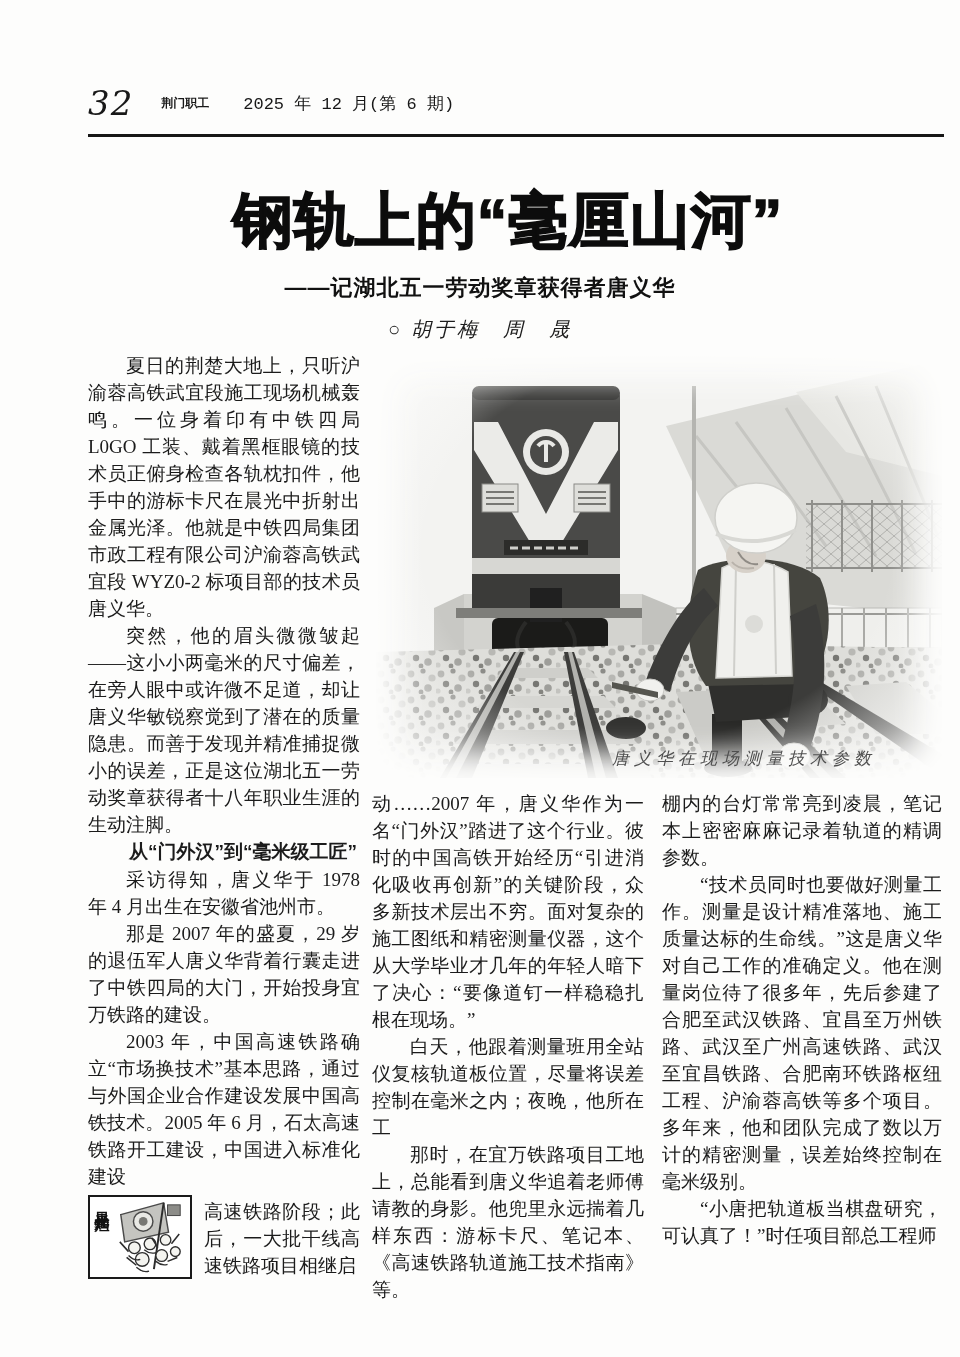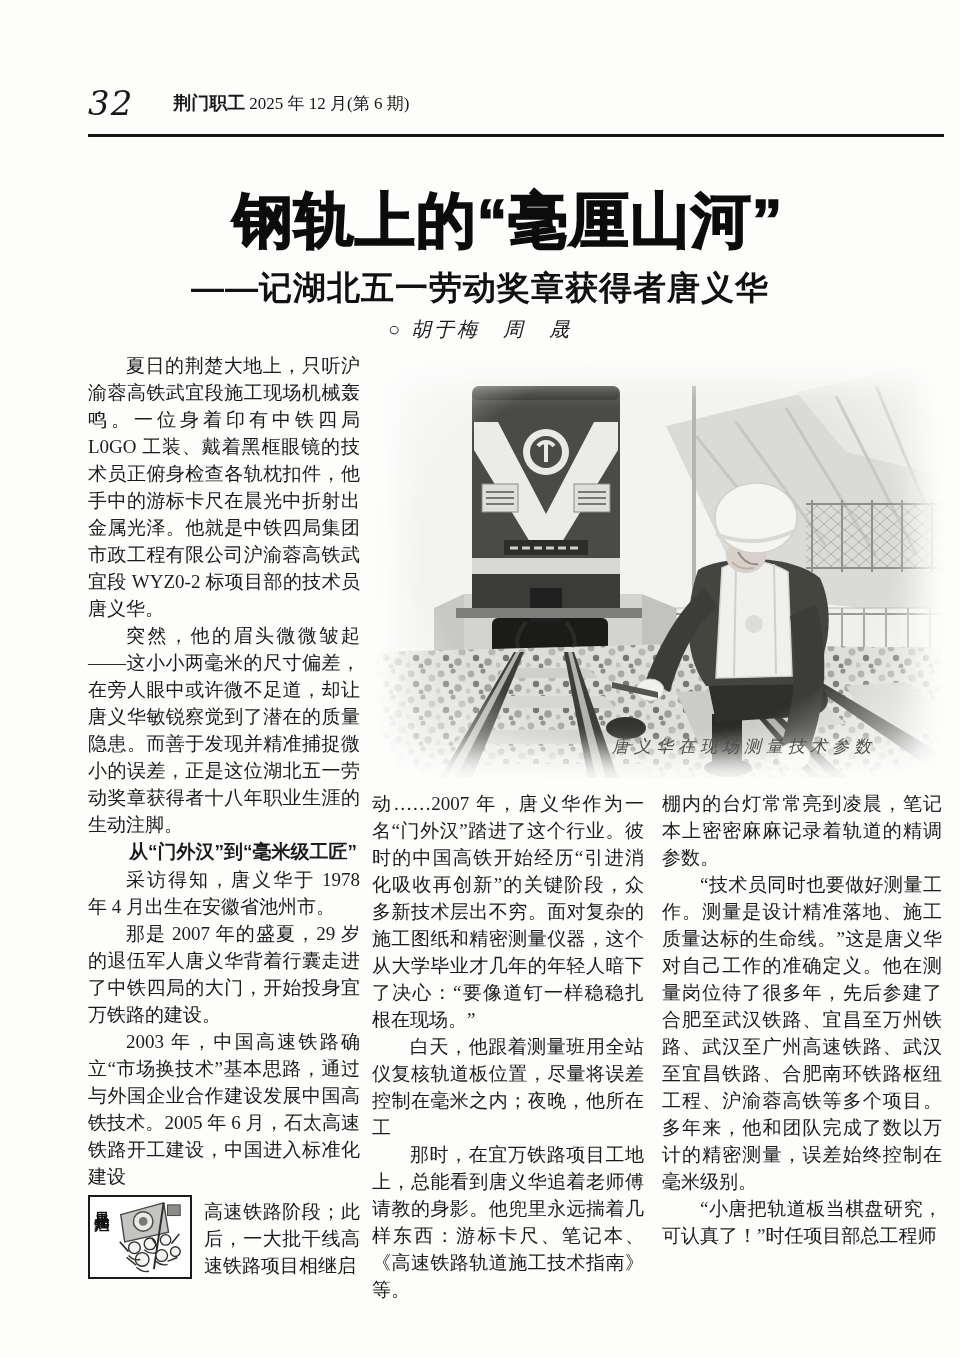--- a/index.html
+++ b/index.html
@@ -12,55 +12,55 @@
   }
 
   
   .hdr{position:absolute;left:88px;top:86px;width:856px;white-space:nowrap;}
   .hdr .pnum{
     font-family:"DejaVu Serif",serif;font-style:italic;font-size:34px;line-height:34px;
     letter-spacing:1px;vertical-align:middle;
   }
   .hdr .journal{
     font-family:Liberation Mono, monospace;font-weight:bold;
-    font-size:18px;margin-left:36px;vertical-align:middle;
+    font-size:12px;margin-left:24px;vertical-align:middle;
   }
   .hdr .issue{
-    font-family:Liberation Serif, serif;
-    font-size:17px;vertical-align:middle;
+    font-family:Liberation Mono, monospace;
+    font-size:17px;margin-left:30px;vertical-align:middle;
   }
   .hdr-rule{position:absolute;left:88px;top:134px;width:856px;height:3px;background:#161616;}
 
   
   .title{
     position:absolute;left:0;top:186px;width:100%;text-align:center;
     font-family:"Liberation Sans","DejaVu Sans",sans-serif;font-weight:bold;
     font-size:60px;line-height:70px;color:#0c0c0c;
     -webkit-text-stroke:1.6px #0c0c0c;letter-spacing:1px;padding-left:28px;
   }
   .subtitle{
     position:absolute;left:0;top:272px;width:100%;text-align:center;
     font-family:"Liberation Sans","DejaVu Sans",sans-serif;font-weight:bold;
-    font-size:33px;line-height:32px;color:#111;letter-spacing:1px;
+    font-size:22px;line-height:32px;color:#111;letter-spacing:1px;
   }
   .byline{
     position:absolute;left:0;top:316px;width:100%;text-align:center;
     font-style:italic;font-size:20px;line-height:26px;color:#1c1c1c;letter-spacing:3px;
   }
 
   
   .photo{position:absolute;left:376px;top:356px;width:566px;height:422px;}
   .photo svg{display:block;width:100%;height:100%;}
   .photo .feather{
     position:absolute;inset:0;pointer-events:none;
     background:radial-gradient(ellipse at 50% 46%, rgba(253,253,252,0) 58%, rgba(253,253,252,.92) 96%);
     box-shadow:inset 0 0 30px 22px #fdfdfc;
   }
   .photo-caption{
-    position:absolute;right:66px;bottom:20px;
+    position:absolute;right:66px;bottom:8px;
     font-style:italic;font-size:17px;color:#4f4f4f;letter-spacing:5px;white-space:nowrap;
   }
 
   
   .col{
     position:absolute;font-size:19px;line-height:27px;
     text-align:justify;text-justify:inter-character;color:#1b1b1b;
   }
   .col p{margin:0;text-indent:2em;}
   .col p.noindent{text-indent:0;}

